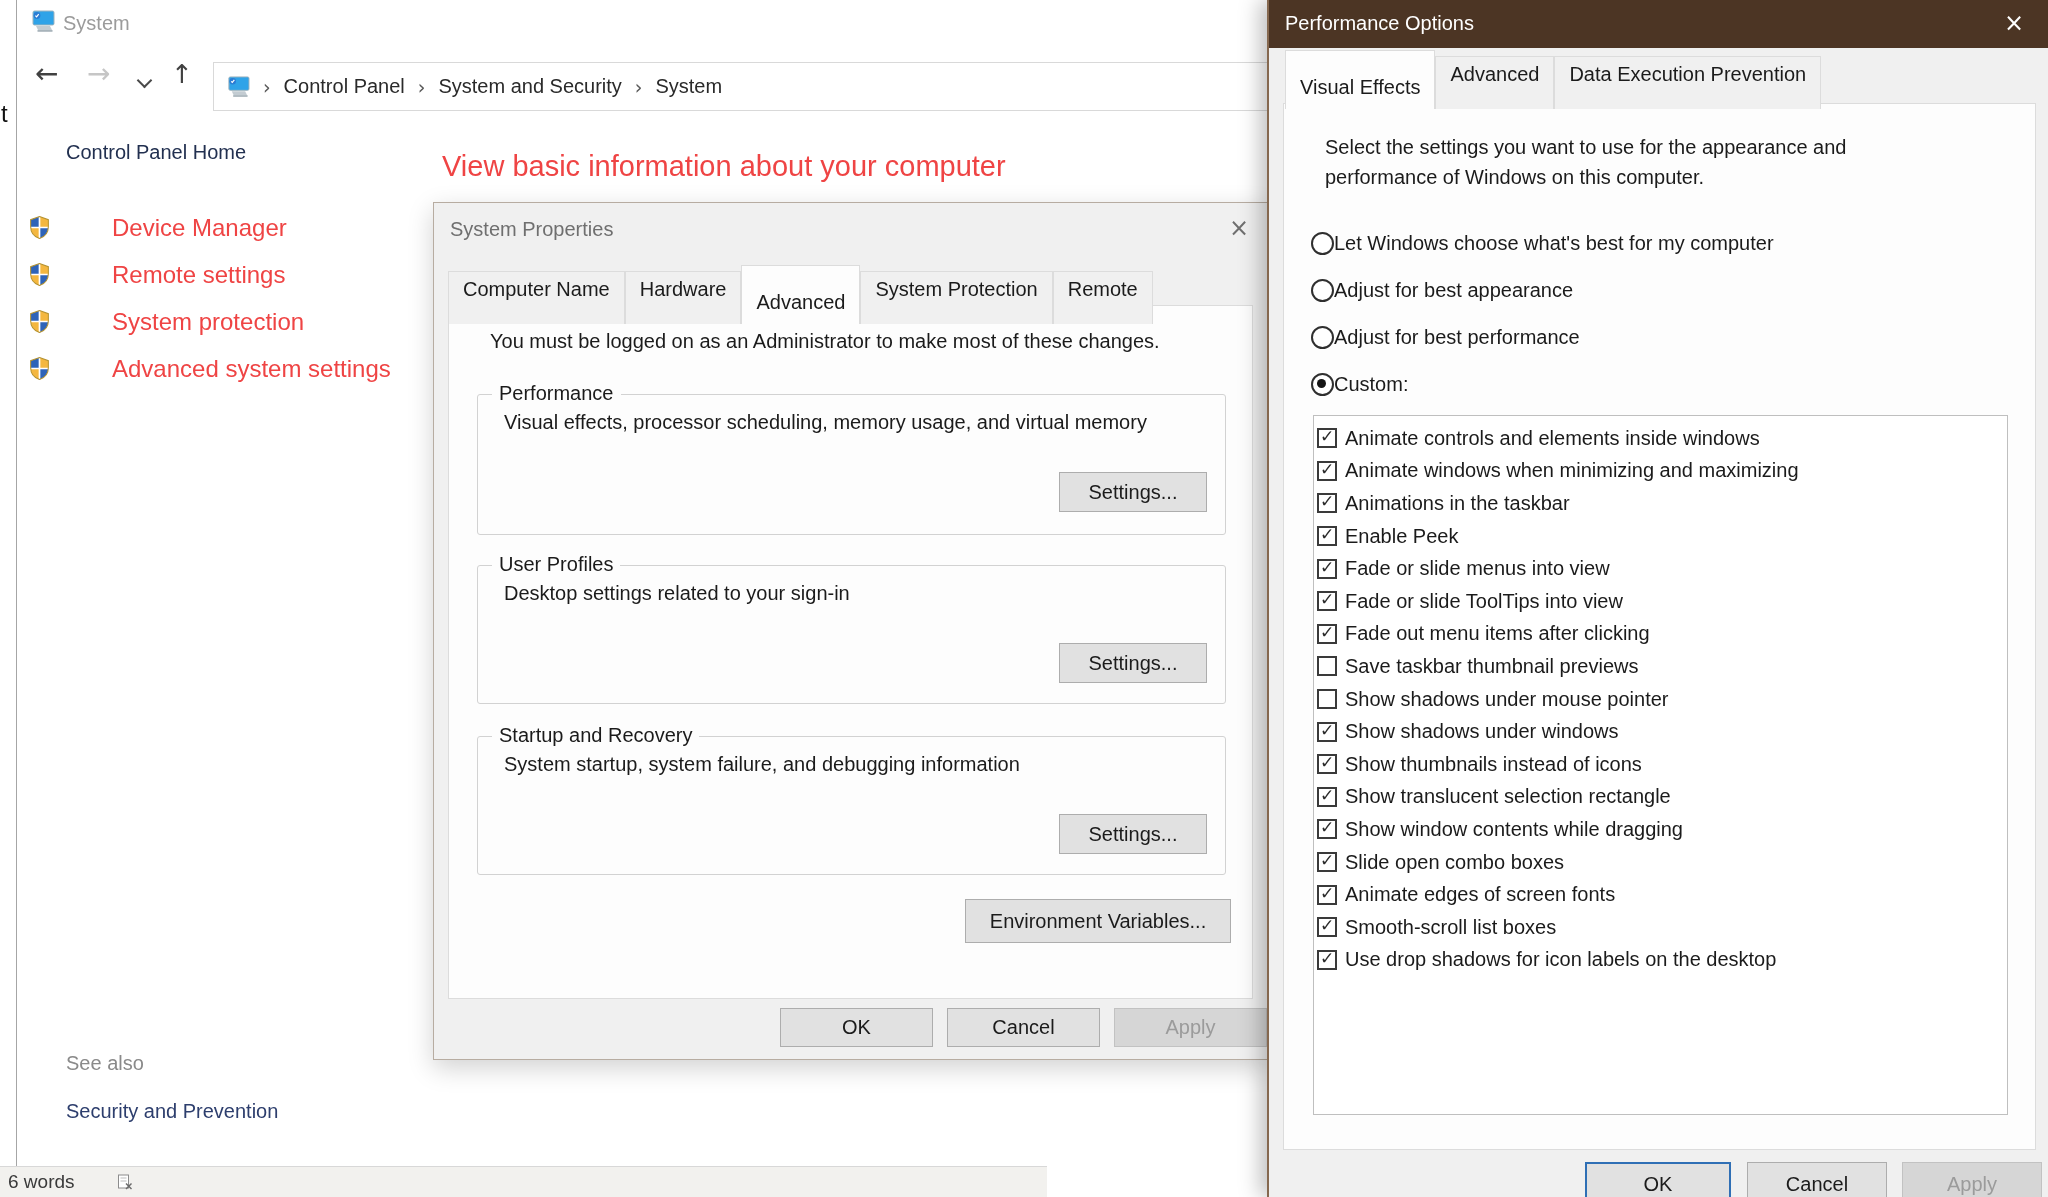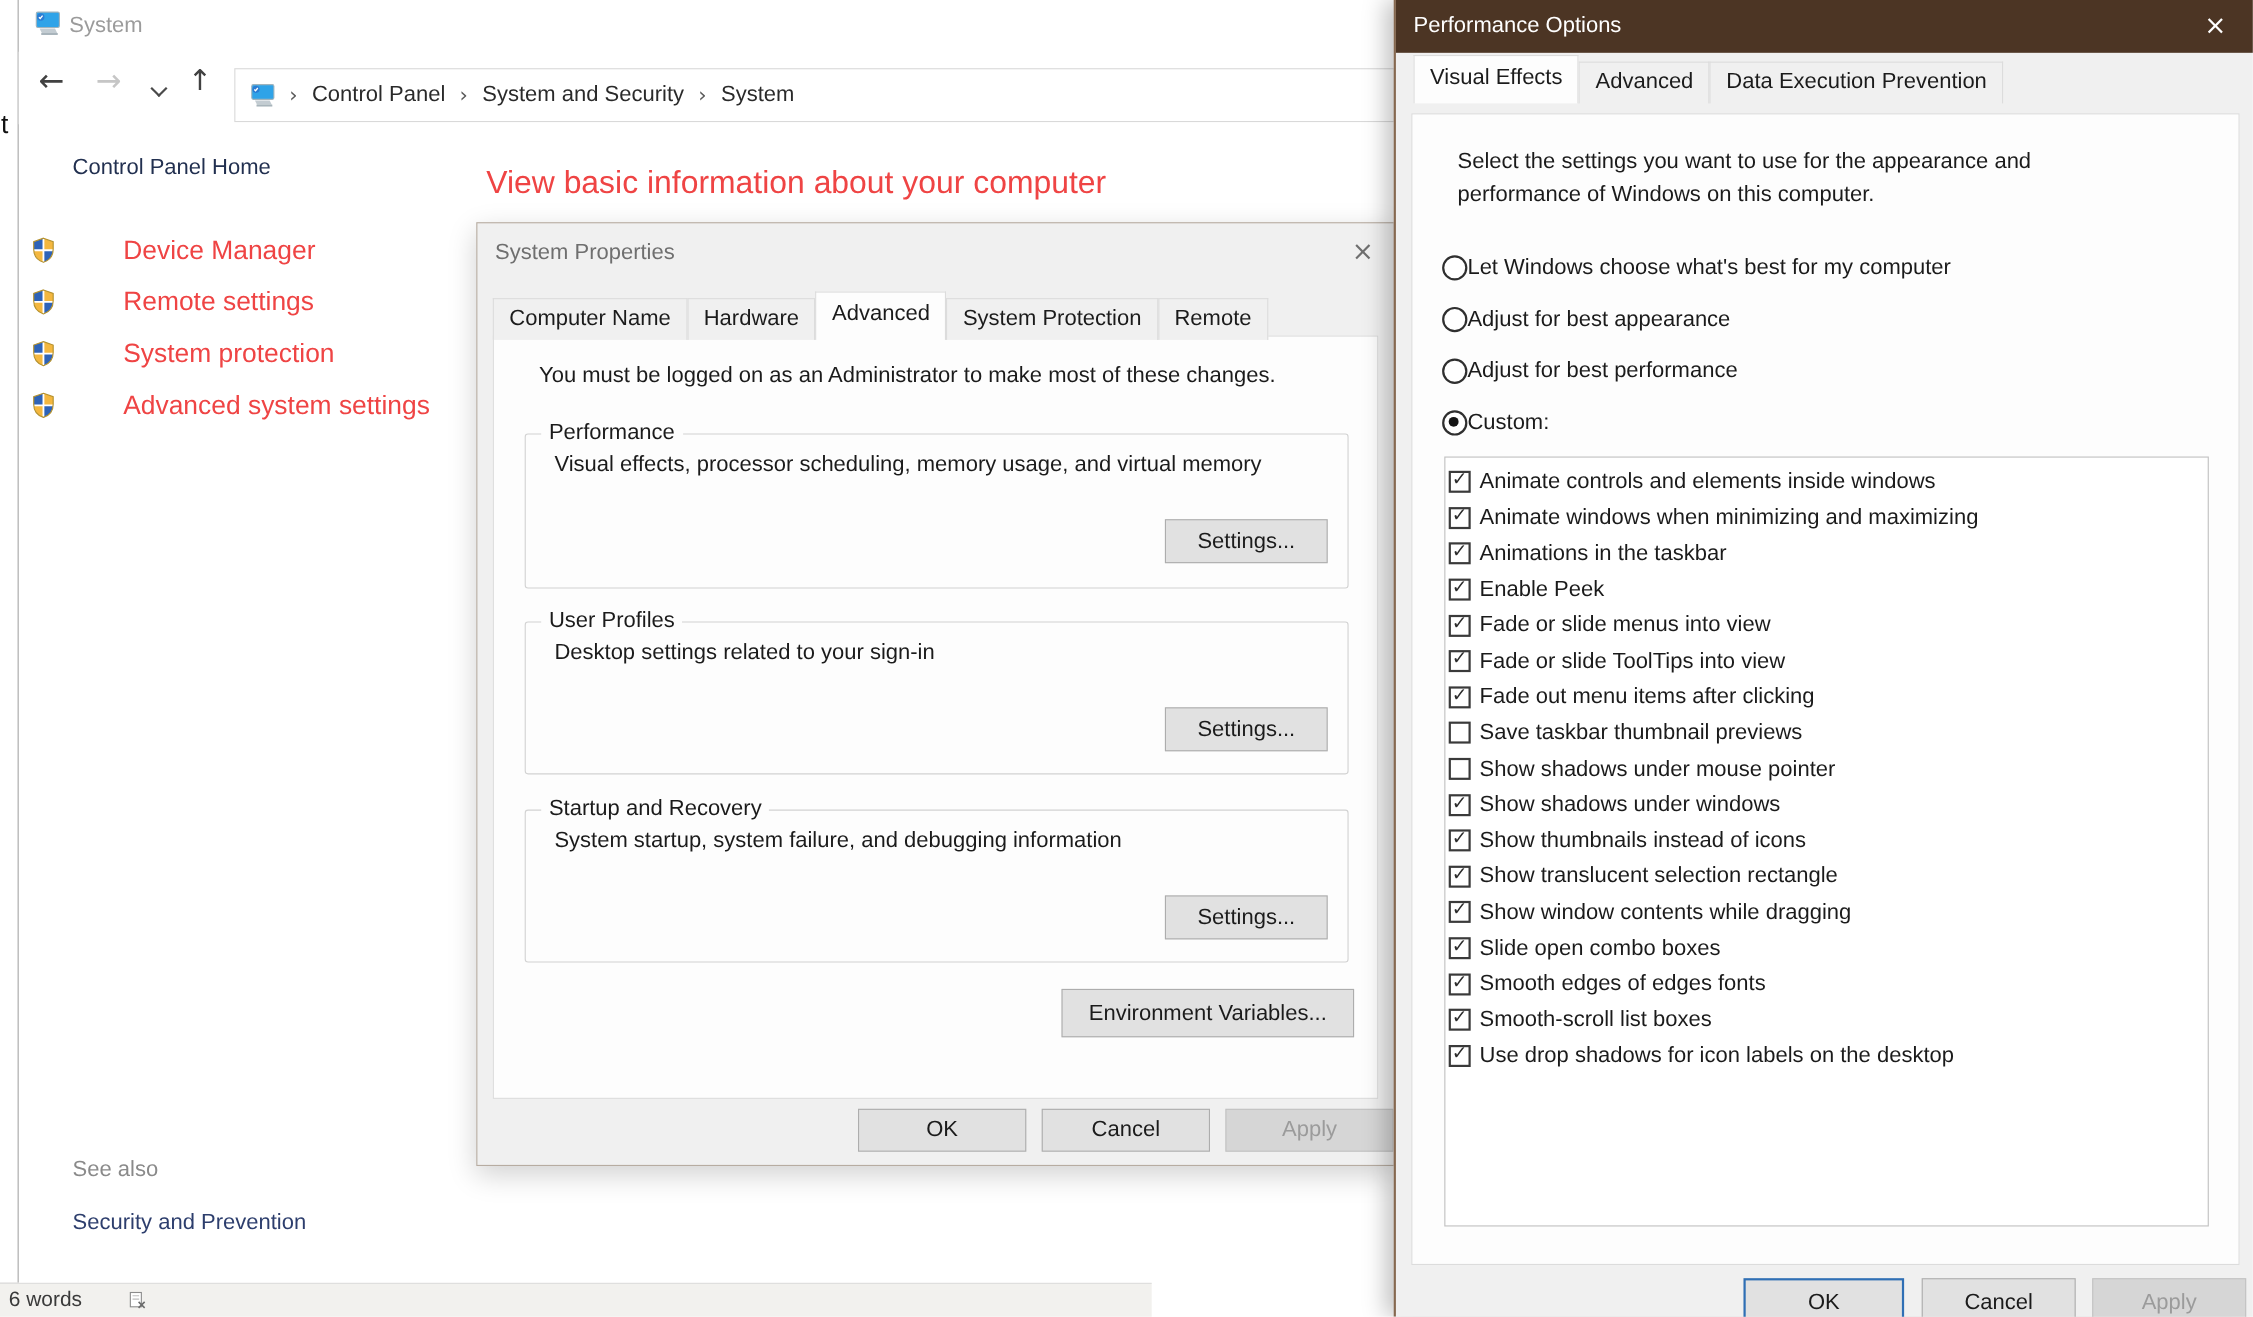--- a/index.html
+++ b/index.html
@@ -37,21 +37,21 @@
   .sb-items{position:absolute;left:10px;top:204px;}
   .sb-item{height:47px;display:flex;align-items:center;gap:16px;cursor:pointer;}
   .shield{width:25px;height:25px;flex:none;}
   .sb-label{font-size:24px;color:#ef4444;white-space:nowrap;margin-left:44px;}
   .see-also{position:absolute;left:49px;top:1052px;font-size:20px;color:#8a8a8a;}
   .sa-link{position:absolute;left:49px;top:1100px;font-size:20px;color:#2d3e6d;cursor:pointer;}
   .page-heading{position:absolute;left:425px;top:150px;margin:0;font-size:29px;font-weight:400;color:#ef4444;white-space:nowrap;}
 
   
   .tab{font-size:20px;color:#1b1b1b;padding:6px 14px 8px;border:1px solid #dcdcdc;border-bottom:none;background:#f0f0f0;white-space:nowrap;cursor:pointer;}
-  .tab.active{background:#fdfdfd;margin-top:-6px;padding-top:8px;padding-bottom:10px;position:relative;z-index:3;}
+  .tab.active{background:#fdfdfd;margin-top:-6px;padding-top:25px;padding-bottom:10px;position:relative;z-index:3;}
   .tabpage{position:absolute;background:#fdfdfd;border:1px solid #dcdcdc;z-index:1;}
   .btn{position:absolute;background:#e1e1e1;border:1px solid #adadad;font-family:inherit;font-size:20px;color:#1b1b1b;cursor:pointer;}
   .btn.disabled{background:#d6d6d6;border-color:#c2c2c2;color:#9b9b9b;cursor:default;}
   .btn.focused{border:2px solid #2f6fb5;}
   .dlg-close{position:absolute;font-family:"DejaVu Sans",sans-serif;cursor:pointer;line-height:1;}
 
   
   .sysprops{left:416px;top:202px;width:833px;height:856px;background:#f0f0f0;border:1px solid #b7aca1;box-shadow:0 8px 24px rgba(0,0,0,.18);z-index:2;}
   .sp-title{position:absolute;left:16px;top:15px;font-size:20px;color:#6f6f6f;}
   .sp-close{right:18px;top:13px;font-size:24px;color:#6f6f6f;}
@@ -338,21 +338,21 @@
       <div class="cb-row">
         <span class="cb checked">
             <i class="mark">✓</i>
           </span>
         <span class="cb-label">Slide open combo boxes</span>
       </div>
       <div class="cb-row">
         <span class="cb checked">
             <i class="mark">✓</i>
           </span>
-        <span class="cb-label">Smooth edges of edges fonts</span>
+        <span class="cb-label">Animate edges of screen fonts</span>
       </div>
       <div class="cb-row">
         <span class="cb checked">
             <i class="mark">✓</i>
           </span>
         <span class="cb-label">Smooth-scroll list boxes</span>
       </div>
       <div class="cb-row">
         <span class="cb checked">
             <i class="mark">✓</i>

